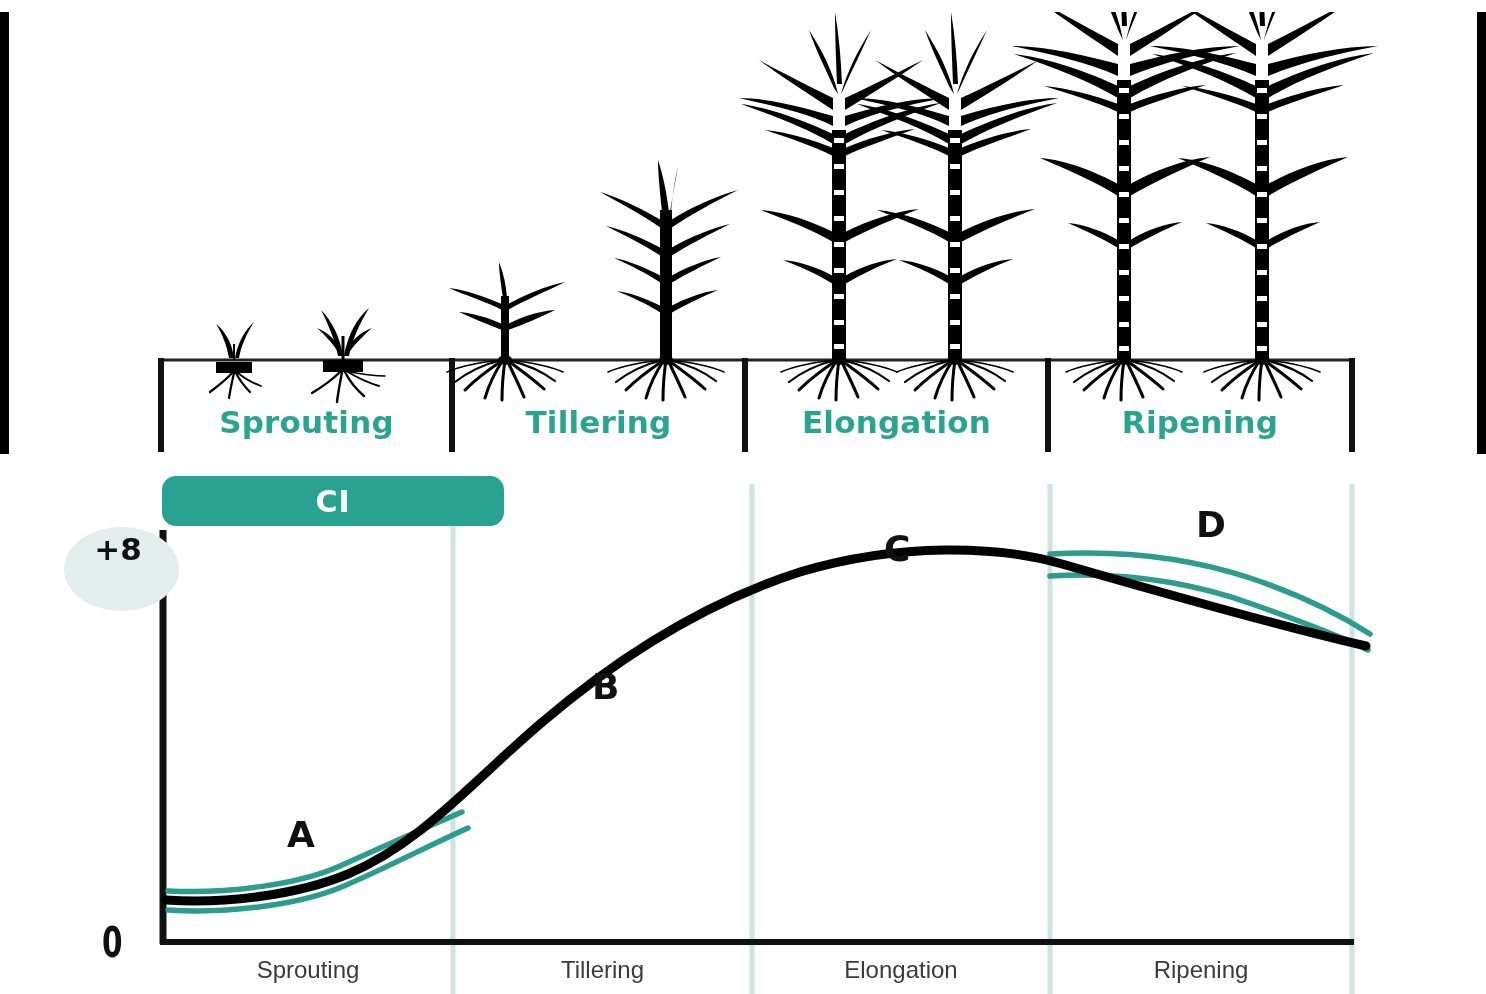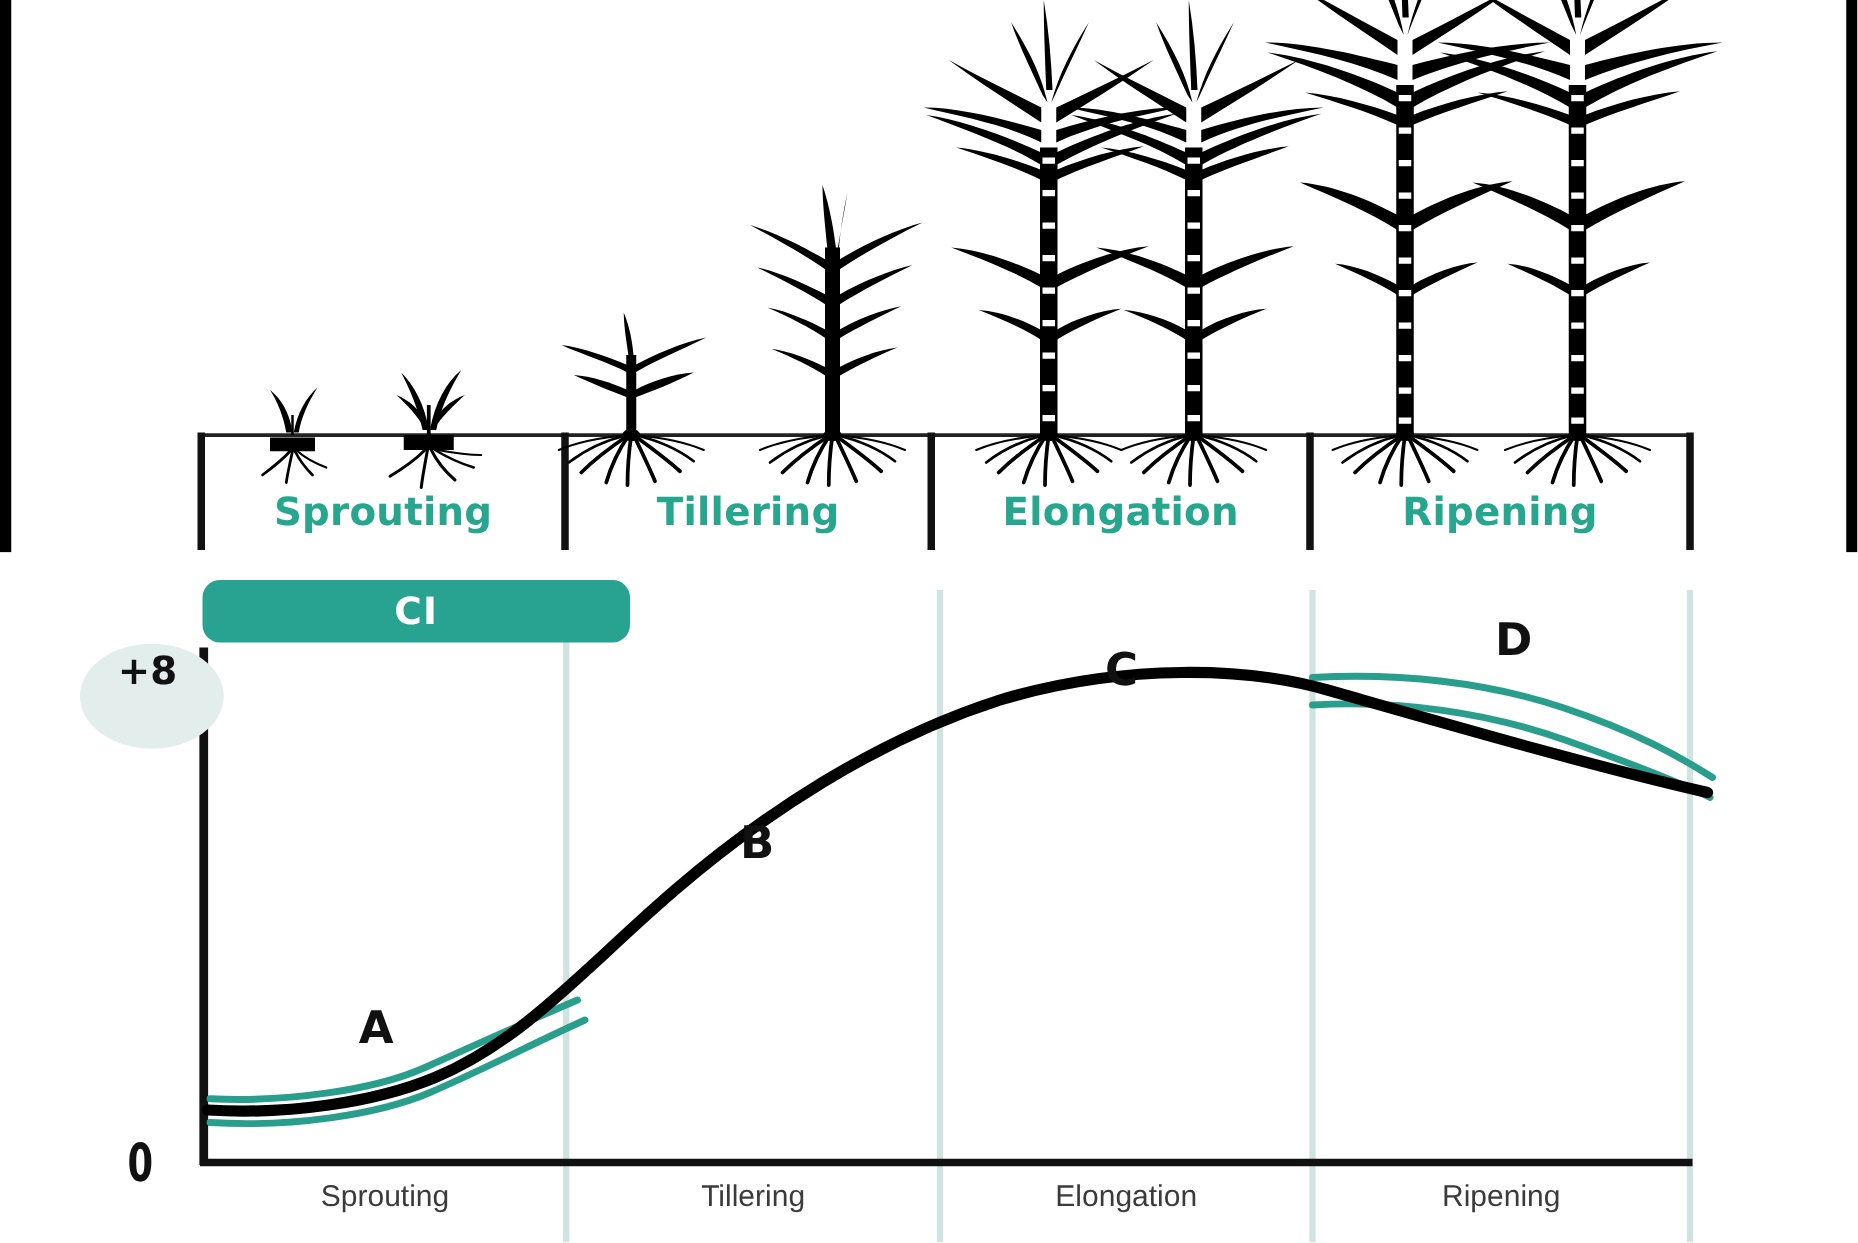--- a/index.html
+++ b/index.html
@@ -3,21 +3,21 @@
 <meta charset="utf-8">
 <style>
   html,body{margin:0;padding:0;}
   body{
     width:1486px;height:994px;
     background:#ffffff;
     font-family:"Liberation Sans", sans-serif;
     overflow:hidden;
     position:relative;
   }
-  #root{position:absolute;left:0;top:0;width:1486px;height:778px;background:#fff;}
+  #root{position:absolute;left:0;top:12px;width:1486px;height:778px;background:#fff;}
 
   
   .top-panel{position:absolute;left:0;top:0;width:1486px;height:442px;background:#fff;overflow:hidden;}
   .edge-strip{position:absolute;top:0;width:9px;height:442px;background:#000;}
   .edge-strip.left{left:0;}
   .edge-strip.right{right:0;}
 
   .stage-svg{position:absolute;left:0;top:0;width:1486px;height:442px;}
 
   .stage-label{

